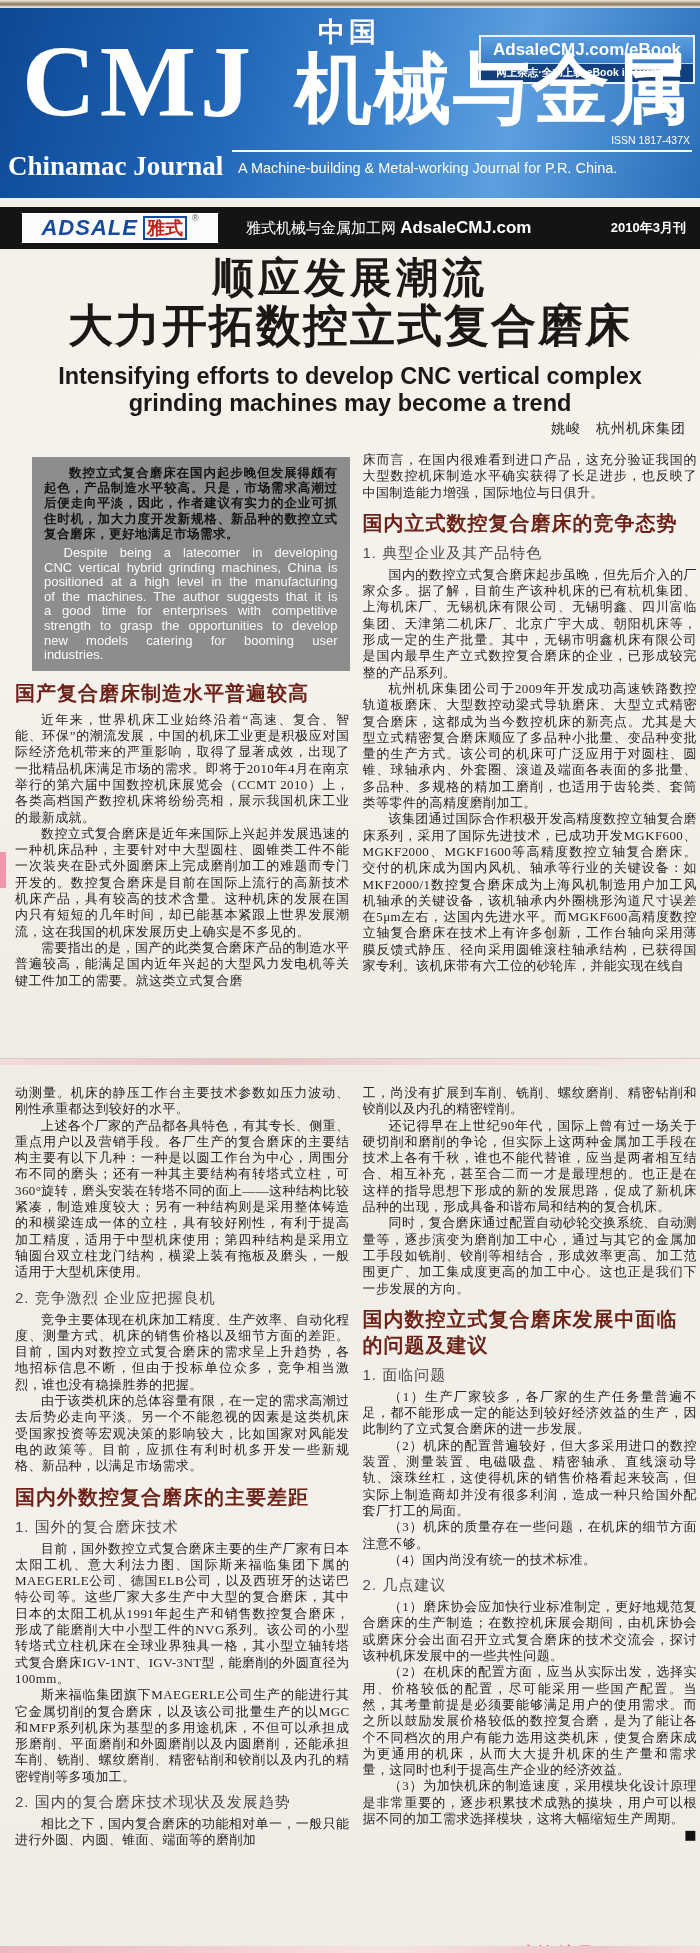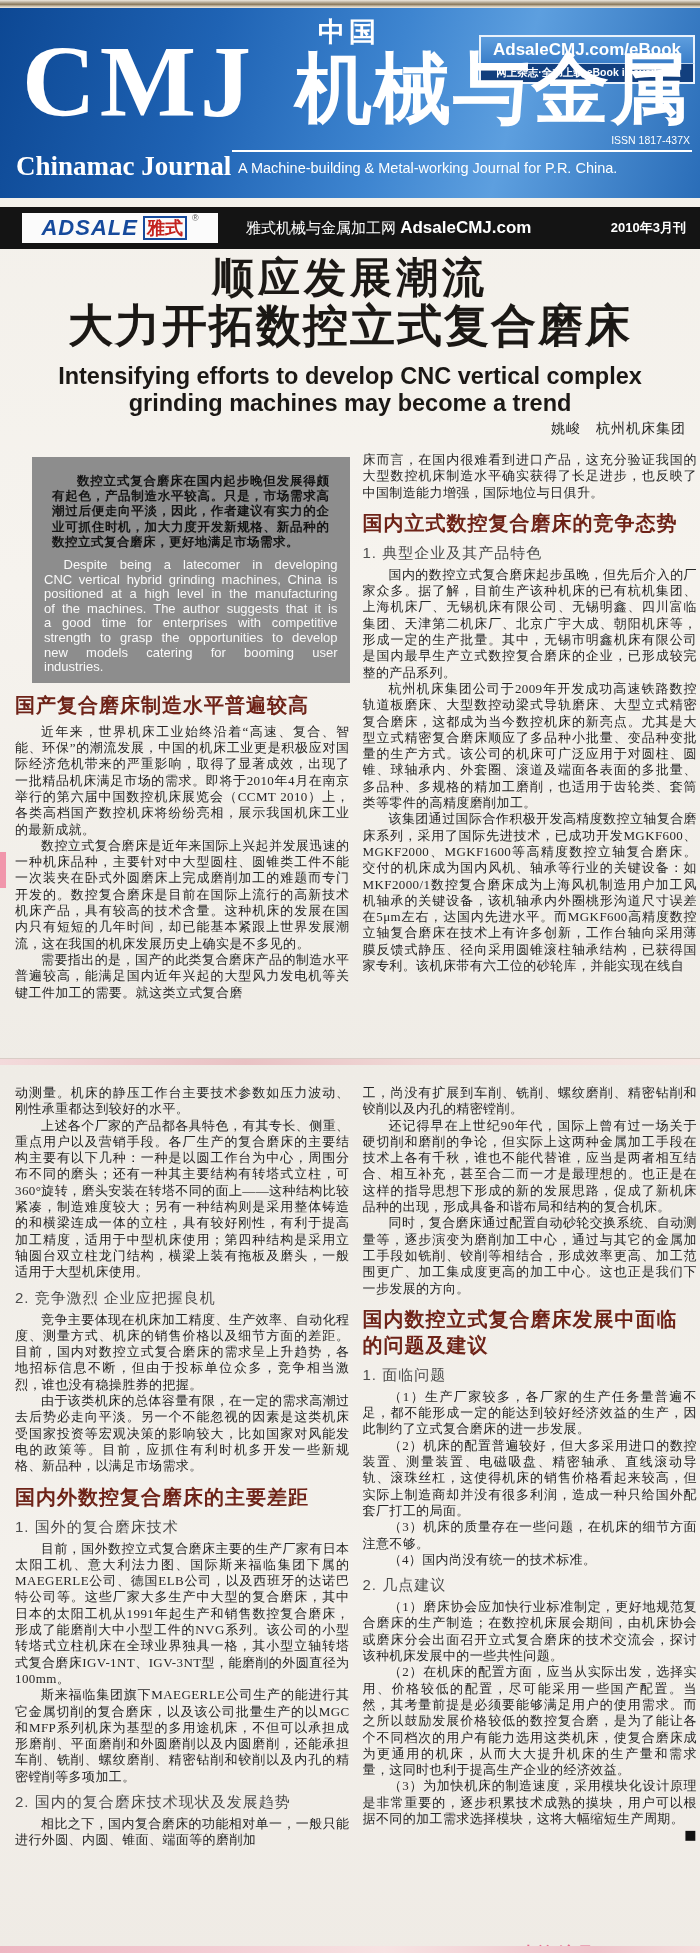--- a/index.html
+++ b/index.html
@@ -17,21 +17,21 @@
              font-weight:bold;font-size:17px;padding:3px 4px;}
   .ebook-sub{background:#123f7e;border:2px solid #eaf2fb;border-top:1px solid #bcd4ee;
              font-size:10.5px;font-weight:bold;padding:2px 2px;}
   .logo-cn-small{position:absolute;top:6px;left:318px;font-size:27px;font-weight:bold;
                  font-family:"Liberation Sans","DejaVu Sans",sans-serif;letter-spacing:4px;}
   .logo-cmj{position:absolute;top:18px;left:22px;font-size:102px;line-height:112px;font-weight:bold;
             font-family:"Liberation Serif","DejaVu Serif",serif;letter-spacing:4px;}
   .logo-cn-big{position:absolute;top:34px;left:295px;font-size:77px;line-height:92px;font-weight:900;
                font-family:"Liberation Sans","DejaVu Sans",sans-serif;letter-spacing:2px;}
   .banner-rule{position:absolute;top:142px;left:232px;right:8px;height:2px;background:#fff;}
-  .journal-name{position:absolute;top:143px;left:16px;font-size:27px;font-weight:bold;
+  .journal-name{position:absolute;top:143px;left:8px;font-size:27px;font-weight:bold;
                 font-family:"Liberation Serif","DejaVu Serif",serif;}
   .journal-tagline{position:absolute;top:152px;left:238px;font-size:14.5px;
                    font-family:"Liberation Sans","DejaVu Sans",sans-serif;}
   .issn{position:absolute;top:126px;right:10px;font-size:10.5px;
         font-family:"Liberation Sans","DejaVu Sans",sans-serif;}
 
   
   .infobar{position:absolute;top:207px;left:0;right:0;height:42px;background:#141414;color:#fff;
            display:flex;align-items:center;font-family:"Liberation Sans","DejaVu Sans",sans-serif;}
   .adsale-box{background:#fbfbfb;margin-left:22px;height:30px;width:196px;display:flex;
@@ -59,21 +59,21 @@
   .col{width:50%;overflow:hidden;color:#262626;}
   .bodyp{margin:0;font-size:13px;line-height:16.3px;text-align:justify;letter-spacing:0.4px;}
   .ind{text-indent:2em;}
   .sec{margin:9px 0 6px;font-size:20px;font-weight:bold;color:#6e2318;letter-spacing:1px;
        font-family:"Liberation Serif","DejaVu Serif",serif;line-height:26px;}
   .sub{margin:8px 0 4px;font-size:15px;font-weight:normal;color:#4c4c4c;letter-spacing:1px;
        font-family:"Liberation Sans","DejaVu Sans",sans-serif;}
 
   
   .abstract{background:#8d8d8d;margin:5px 0 4px 17px;padding:9px 12px 8px;}
-  .ab-cn{margin:8px;color:#141414;font-weight:bold;font-size:12.5px;line-height:15.2px;text-align:justify;
+  .ab-cn{margin:0;color:#141414;font-weight:bold;font-size:12.5px;line-height:15.2px;text-align:justify;
          font-family:"Liberation Sans","DejaVu Sans",sans-serif;text-indent:2em;letter-spacing:0.5px;}
   .ab-en{margin:4px 0 0;color:#fafafa;font-size:13px;line-height:14.6px;text-align:justify;
          font-family:"Liberation Sans","DejaVu Sans",sans-serif;text-indent:1.5em;word-spacing:2px;}
 
   
   .page-divider{position:absolute;top:1058px;left:0;right:0;height:6px;
                 background:linear-gradient(90deg,#f3dadb 0%,#e9c2c4 35%,#f0d8d6 60%,#f6e8e4 100%);
                 border-top:1px solid #d8cdc6;}
   .endmark{float:right;font-size:13px;line-height:16.3px;color:#111;font-family:"DejaVu Sans",sans-serif;}
   .footer-partial{position:absolute;top:1942px;left:520px;font-size:17px;font-weight:bold;color:#e8688c;

